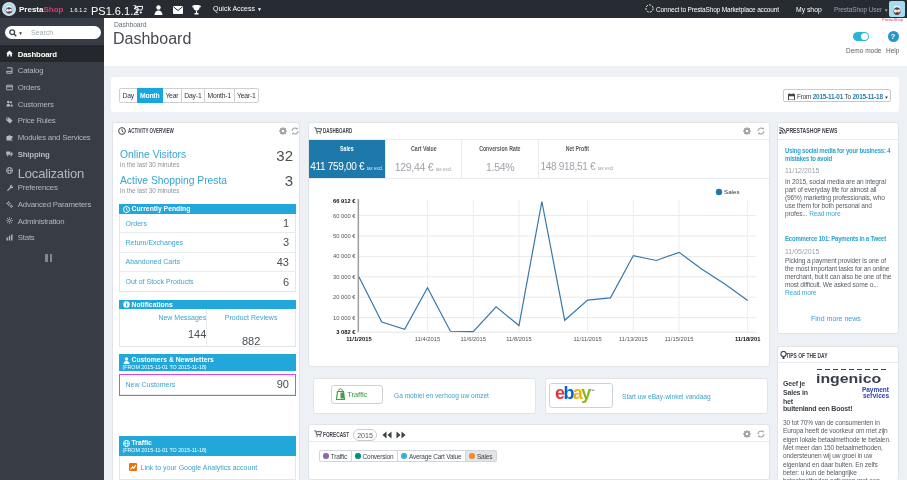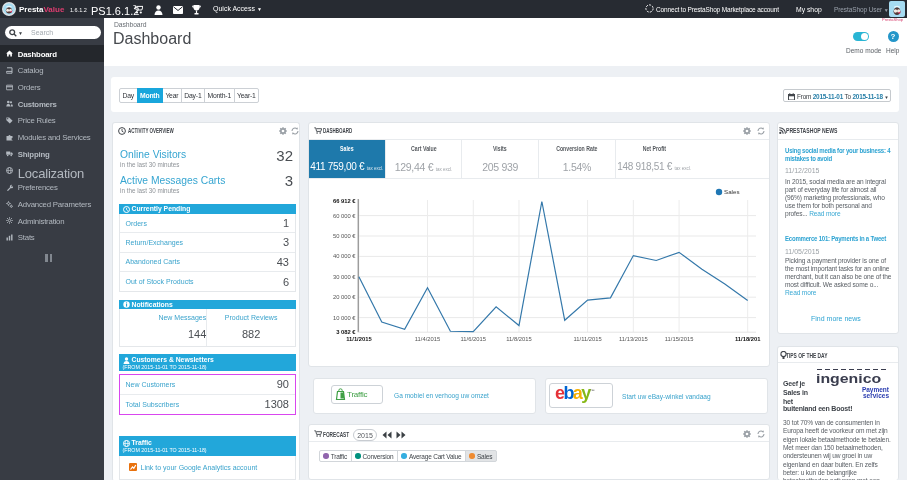--- a/index.html
+++ b/index.html
@@ -21,21 +21,21 @@
 <div class="abs topbar"></div>
 <svg class="abs" style="left:2px;top:2px" width="14" height="14">
  <circle cx="7" cy="7" r="7" fill="#dfe2e5"></circle>
  <circle cx="7" cy="7" r="5.8" fill="#a6dcf2"></circle>
  <path d="M3.8 8.6 Q4.2 5.4 7 5.2 Q9.8 5.4 10.2 8.6 Q9.8 11.4 7 11.6 Q4.2 11.4 3.8 8.6" fill="#553a38"></path>
  <circle cx="5.6" cy="8.2" r="1.5" fill="#f2e9e2"></circle>
  <circle cx="8.5" cy="8.2" r="1.5" fill="#f2e9e2"></circle>
  <path d="M7.8 9.5 L10.3 8.5 L9.8 10.7 Z" fill="#d43f6e"></path>
  <path d="M4.4 4.6 Q7 2.8 9.6 4.6 L9.6 5.6 Q7 4.2 4.4 5.6 Z" fill="#e8f6fc"></path>
 </svg>
-<div class="abs nw" style="left:19px;top:5px;font-size:8px;font-weight:bold;color:#fff">Presta<span style="color:#de3d70">Value</span></div>
+<div class="abs nw" style="left:19px;top:5px;font-size:8px;font-weight:bold;color:#fff">Presta<span style="color:#de3d70">Shop</span></div>
 <div class="abs nw" style="left:70px;top:7px;font-size:5.5px;color:#fff">1.6.1.2</div>
 <div class="abs nw" style="left:91px;top:4.5px;font-size:11px;color:#fff">PS1.6.1.2</div>
 
 <svg class="abs" style="left:133px;top:5px" width="10" height="9" fill="#fff">
  <path d="M0 0h2l1.2 5h5.6l1.2-3.6H3.2" stroke="#fff" stroke-width="1" fill="none"></path>
  <circle cx="4" cy="7.5" r="1.1"></circle>
     <circle cx="7.8" cy="7.5" r="1.1"></circle>
 </svg>
 <svg class="abs" style="left:153.5px;top:4.5px" width="9" height="10" fill="#fff">
  <circle cx="4.5" cy="2.5" r="2.2"></circle>
@@ -92,21 +92,21 @@
         <path d="M1 0.8h5v5.4h-5a0.9 0.9 0 0 1 0-1.8h5" fill="none" stroke="#b3b9c0" stroke-width="1"></path>
       </svg>
     </div>
     <div class="abs nw" style="left:17.8px;top:82.89999999999999px;font-size:7.8px;letter-spacing:-0.2px;color:#b3b9c0;font-weight:normal">Orders</div>
     <div class="abs" style="left:5.5px;top:83.6px;width:7px;height:7px">
    <svg width="7" height="7">
         <rect x="0.3" y="1.2" width="6.4" height="4.6" rx="0.6" fill="none" stroke="#b3b9c0" stroke-width="0.9"></rect>
         <rect x="0.3" y="2.2" width="6.4" height="1.1" fill="#b3b9c0"></rect>
       </svg>
     </div>
-    <div class="abs nw" style="left:17.8px;top:99.6px;font-size:7.8px;letter-spacing:-0.2px;color:#b3b9c0;font-weight:bold">Customers</div>
+    <div class="abs nw" style="left:17.8px;top:99.6px;font-size:7.8px;letter-spacing:-0.2px;color:#b3b9c0;font-weight:normal">Customers</div>
     <div class="abs" style="left:5.5px;top:100.3px;width:7px;height:7px">
    <svg width="7" height="7">
         <circle cx="2.3" cy="2" r="1.3" fill="#b3b9c0"></circle>
         <circle cx="5" cy="2.3" r="1.1" fill="#b3b9c0"></circle>
         <path d="M0.2 6.5Q0.4 3.8 2.3 3.8Q4.2 3.8 4.4 6.5Z" fill="#b3b9c0"></path>
         <path d="M4.6 6.5Q4.8 4.1 5.8 4.2Q6.8 4.3 6.9 6.5Z" fill="#b3b9c0"></path>
       </svg>
     </div>
     <div class="abs nw" style="left:17.8px;top:116.3px;font-size:7.8px;letter-spacing:-0.2px;color:#b3b9c0;font-weight:normal">Price Rules</div>
     <div class="abs" style="left:5.5px;top:117px;width:7px;height:7px">
@@ -247,21 +247,21 @@
 <svg class="abs refic" style="left:291px;top:126.5px" width="8" height="8">
     <path d="M7 4a3 3 0 0 1-5.1 2.1" fill="none" stroke="#9aa0a6" stroke-width="1.1"></path>
     <path d="M1.2 7.5 L1.5 5.2 L3.6 6.6 Z" fill="#9aa0a6"></path>
     <path d="M1 4a3 3 0 0 1 5.1-2.1" fill="none" stroke="#9aa0a6" stroke-width="1.1"></path>
     <path d="M6.8 0.5 L6.5 2.8 L4.4 1.4 Z" fill="#9aa0a6"></path>
   </svg>
 
 <div class="abs nw" style="left:120px;top:149px;font-size:10.3px;color:#36a5d1">Online Visitors</div>
 <div class="abs nw" style="left:120px;top:160.5px;font-size:6.3px;color:#8d9297">in the last 30 minutes</div>
 <div class="abs nw" style="right:614px;top:146.5px;font-size:15px;color:#4a4e53">32</div>
-<div class="abs nw" style="left:120px;top:174.5px;font-size:10.3px;color:#36a5d1">Active Messages Carts</div>
+<div class="abs nw" style="left:120px;top:174.5px;font-size:10.3px;color:#36a5d1">Active Shopping Presta</div>
 <div class="abs nw" style="left:120px;top:187px;font-size:6.3px;color:#8d9297">in the last 30 minutes</div>
 <div class="abs nw" style="right:614px;top:172px;font-size:15px;color:#4a4e53">3</div>
 
 <div class="abs bluehdr" style="left:118.5px;top:204px;width:177.5px;height:10px;line-height:10px">
  <svg style="position:absolute;left:4px;top:2px" width="7" height="7">
       <circle cx="3.5" cy="3.5" r="3" fill="none" stroke="#fff" stroke-width="1"></circle>
       <path d="M3.5 1.8v1.9l1.4 0.9" stroke="#fff" stroke-width="0.8" fill="none"></path>
     </svg>
  <span style="margin-left:13px">Currently Pending</span>
 </div>
@@ -296,40 +296,36 @@
     </svg>
  <span style="margin-left:13px">Notifications</span>
 </div>
 <div class="abs" style="left:118.5px;top:309px;width:177.5px;height:38px;background:#fff;border:1px solid #e4e7ea;border-top:none;display:flex">
  <div style="width:50%;border-right:1px solid #e8ebee;text-align:right">
   <div style="font-size:7px;margin-top:5px" class="lnk">New Messages</div>
   <div style="font-size:11px;color:#4a4e53;margin-top:7px">144</div>
  </div>
  <div style="width:50%;text-align:center">
   <div style="font-size:7px;margin-top:5px" class="lnk">Product Reviews</div>
-  <div style="font-size:11px;color:#4a4e53;margin-top:7px">882</div>
+  <div style="font-size:11px;color:#4a4e53;margin-top:14px">882</div>
  </div>
 </div>
 
 <div class="abs bluehdr" style="left:118.5px;top:354px;width:177.5px;height:17px">
  <svg style="position:absolute;left:4px;top:2.5px" width="7" height="7">
       <circle cx="3.5" cy="2" r="1.7" fill="#fff"></circle>
       <path d="M0.5 7 Q0.8 3.9 3.5 3.9 Q6.2 3.9 6.5 7 Z" fill="#fff"></path>
     </svg>
  <div style="margin:2px 0 0 13px">Customers &amp; Newsletters</div>
  <div style="margin:0.5px 0 0 4px;font-size:5.3px;font-weight:normal">(FROM 2015-11-01 TO 2015-11-18)</div>
 </div>
 <div class="abs" style="left:118.5px;top:374.3px;width:177.5px;background:#fff;border:1px solid #d946ef;font-size:7px">
  <div class="prow">
       <span class="lnk">New Customers</span>
       <span class="pval">90</span>
-    </div>
- <div class="prow" style="border-bottom:none">
-      <span class="lnk">Total Subscribers</span>
-      <span class="pval">1308</span>
     </div>
 </div>
 
 <div class="abs bluehdr" style="left:118.5px;top:436px;width:177.5px;height:20px">
  <svg style="position:absolute;left:4px;top:3.5px" width="7" height="7">
       <circle cx="3.5" cy="3.5" r="3.1" fill="none" stroke="#fff" stroke-width="0.9"></circle>
       <ellipse cx="3.5" cy="3.5" rx="1.5" ry="3.1" fill="none" stroke="#fff" stroke-width="0.7"></ellipse>
       <line x1="0.4" y1="3.5" x2="6.6" y2="3.5" stroke="#fff" stroke-width="0.7"></line>
     </svg>
  <div style="margin:3px 0 0 13px">Traffic</div>
@@ -371,24 +367,20 @@
   </svg>
 
 <div class="abs" style="left:309px;top:139px;width:460px;height:39.5px;border-top:1px solid #e8ebee;border-bottom:1px solid #e8ebee;display:flex">
  <div class="kpi" style="background:#1e79ab">
   <div class="kt" style="color:#fff">Sales</div>
   <div class="kv nw" style="color:#fff;font-size:10px">411 759,00 € <span class="ks" style="color:#d9e6ee">tax excl.</span></div>
  </div>
  <div class="kpi">
       <div class="kt">Cart Value</div>
       <div class="kv nw">129,44 € <span class="ks">tax excl.</span></div>
-    </div>
- <div class="kpi">
-      <div class="kt">Visits</div>
-      <div class="kv">205 939</div>
     </div>
  <div class="kpi">
       <div class="kt">Conversion Rate</div>
       <div class="kv">1.54%</div>
     </div>
  <div class="kpi" style="border-right:none">
       <div class="kt">Net Profit</div>
       <div class="kv nw" style="font-size:10px">148 918,51 € <span class="ks">tax excl.</span></div>
     </div>
 </div>

